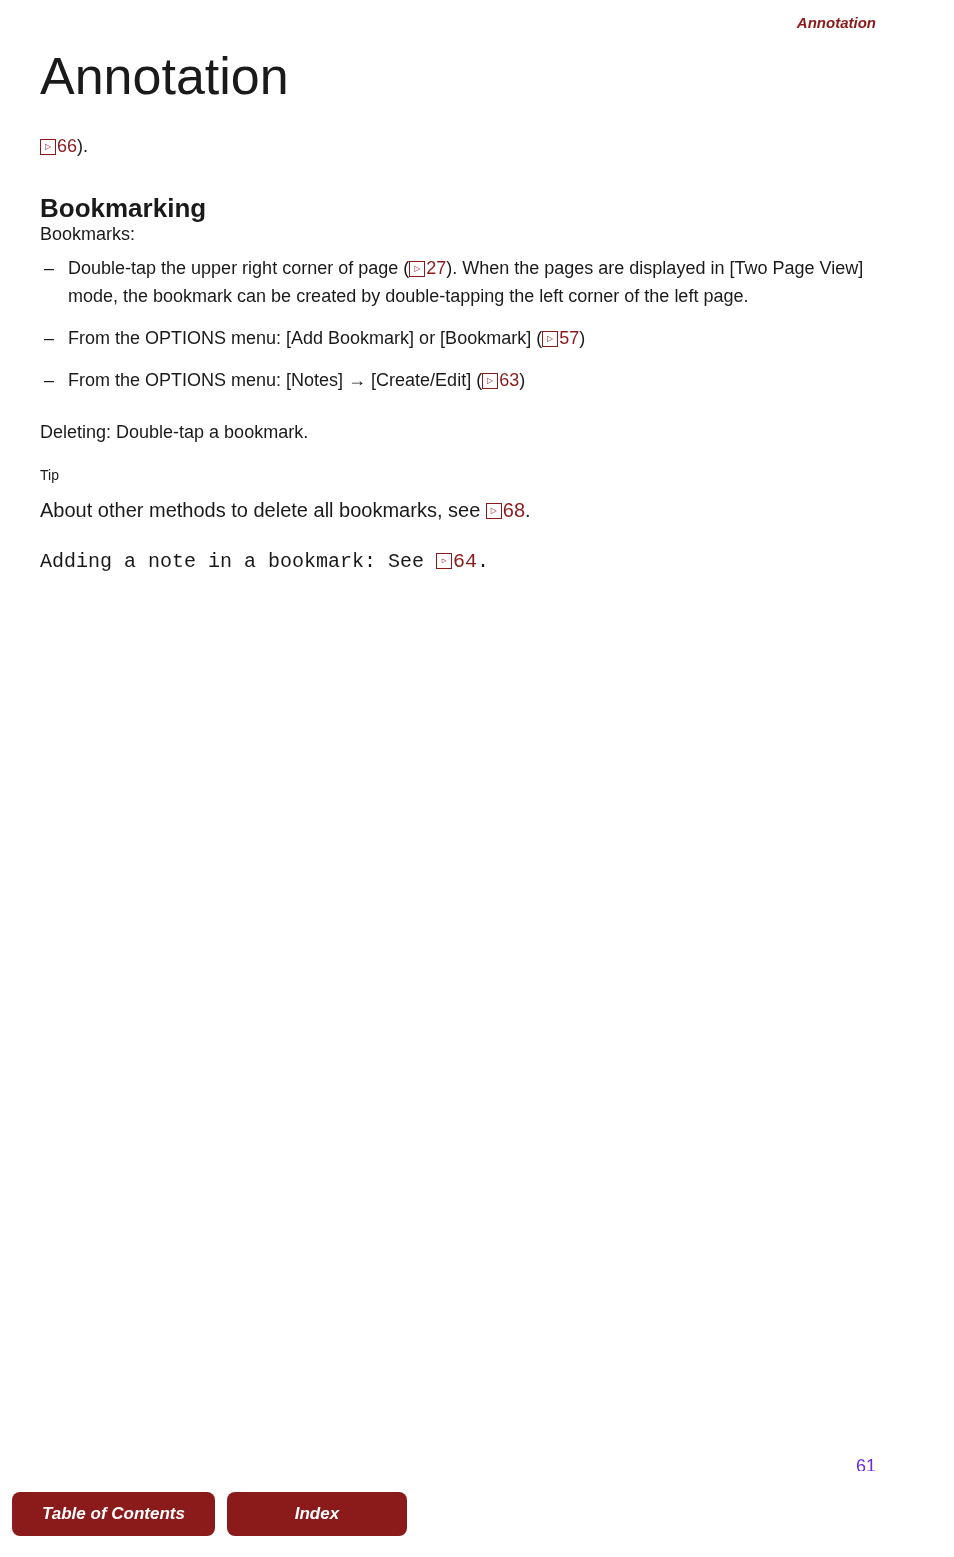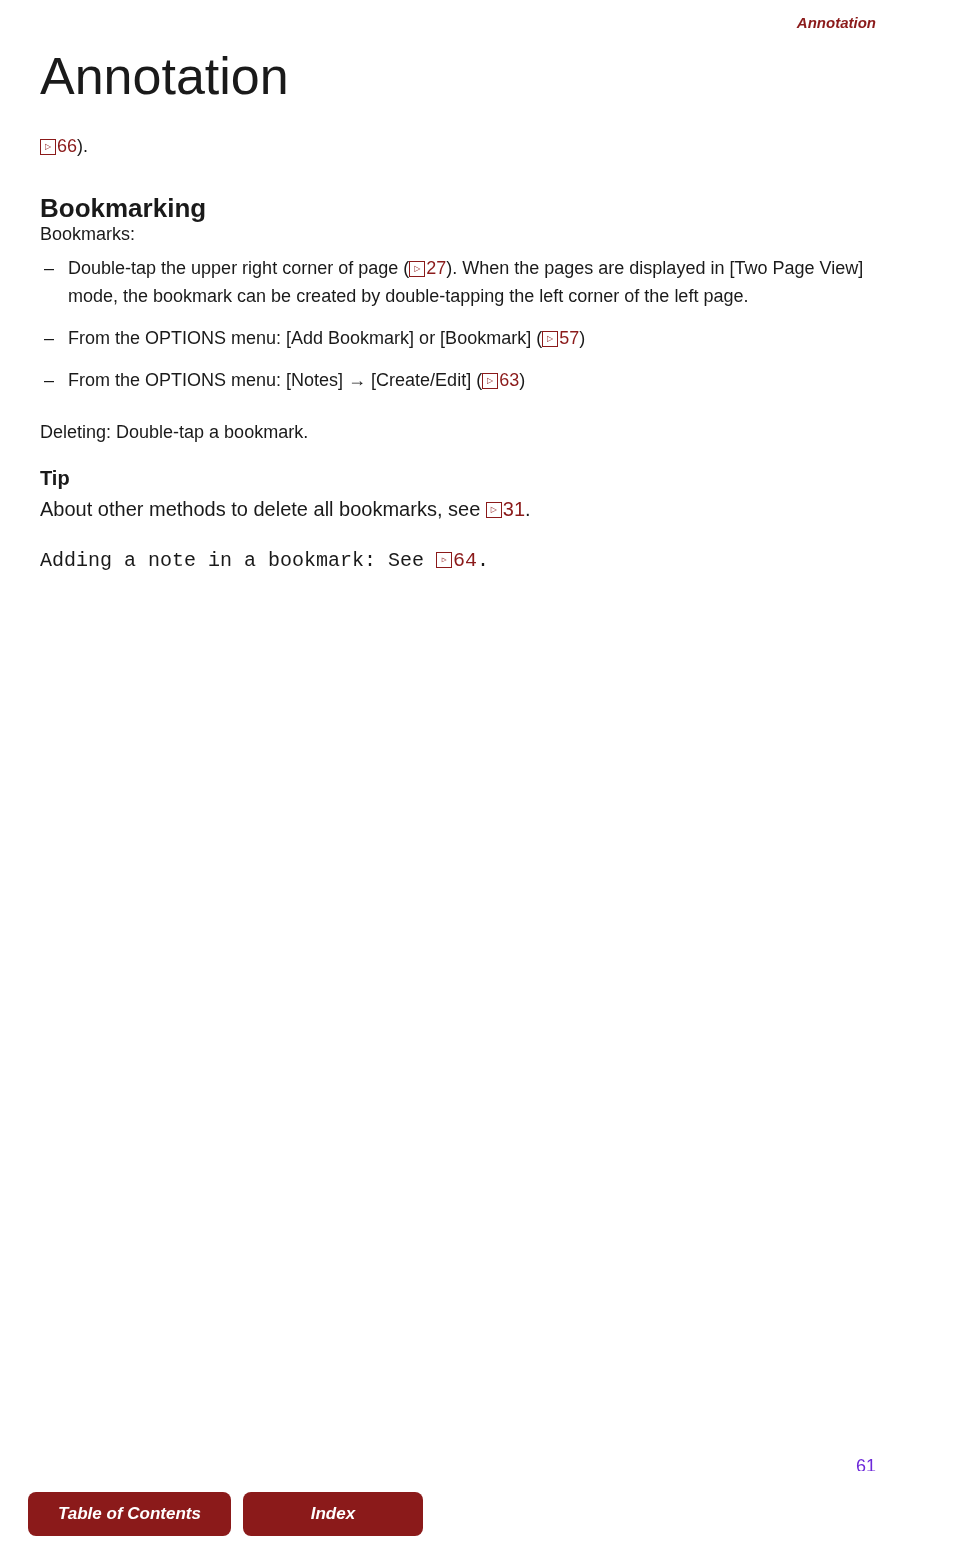--- a/index.html
+++ b/index.html
@@ -126,23 +126,23 @@
       font-size: 18px;
       color: #1a1a1a;
       line-height: 1.55;
     }
 
     .tip-section {
       margin-bottom: 20px;
     }
 
     .tip-label {
-      font-size: 20px;
-      font-weight: bold;
-      margin-bottom: 4px;
+      font-size: 14px;
+      font-weight: normal;
+      margin-bottom: 12px;
     }
 
     .tip-text {
       font-size: 20px;
       line-height: 1.55;
     }
 
     .adding-note-section {
       font-size: 20px;
       line-height: 1.55;
@@ -159,21 +159,21 @@
     }
 
     .bottom-nav {
       position: absolute;
       bottom: 0;
       left: 0;
       right: 0;
       height: 86px;
       display: flex;
       align-items: center;
-      padding: 0 28px;
+      padding: 0 12px;
       gap: 12px;
       background: #ffffff;
     }
 
     .nav-button {
       background: #8b1a1a;
       color: #ffffff;
       border: none;
       border-radius: 8px;
       padding: 12px 30px;
@@ -234,21 +234,21 @@
   </div>
 
   <div class="deleting-section">
     <p class="deleting-text">Deleting: Double-tap a bookmark.</p>
   </div>
 
   <div class="tip-section">
     <p class="tip-label">Tip</p>
     <p class="tip-text">
       <span>About other methods to delete all bookmarks, see </span><span class="link-icon"></span><a class="link-ref">
-          <span>31</span>
+          <span>68</span>
         </a><span>.</span>
     </p>
   </div>
 
   <div class="adding-note-section">
     <p>
       <span>Adding a note in a bookmark: See </span><span class="link-icon"></span><a class="link-ref">
           <span>64</span>
         </a><span>.</span>
     </p>

